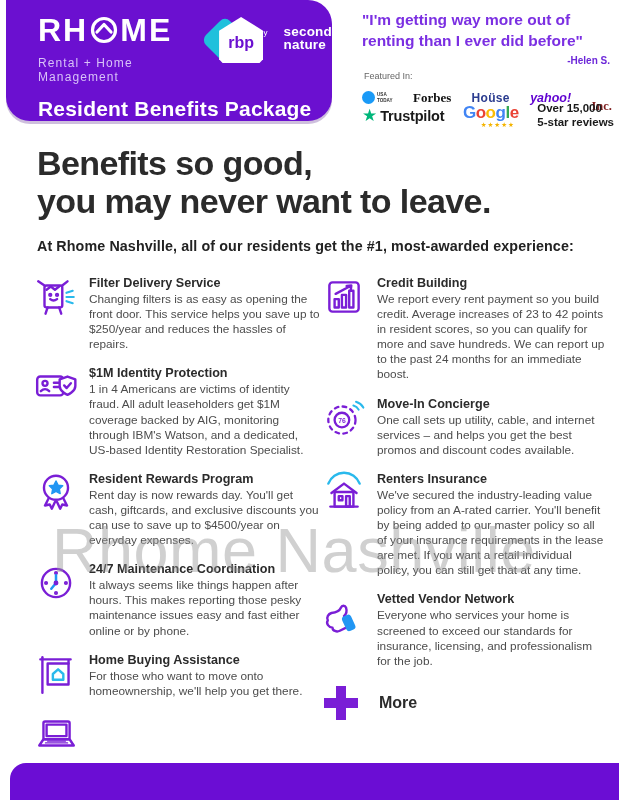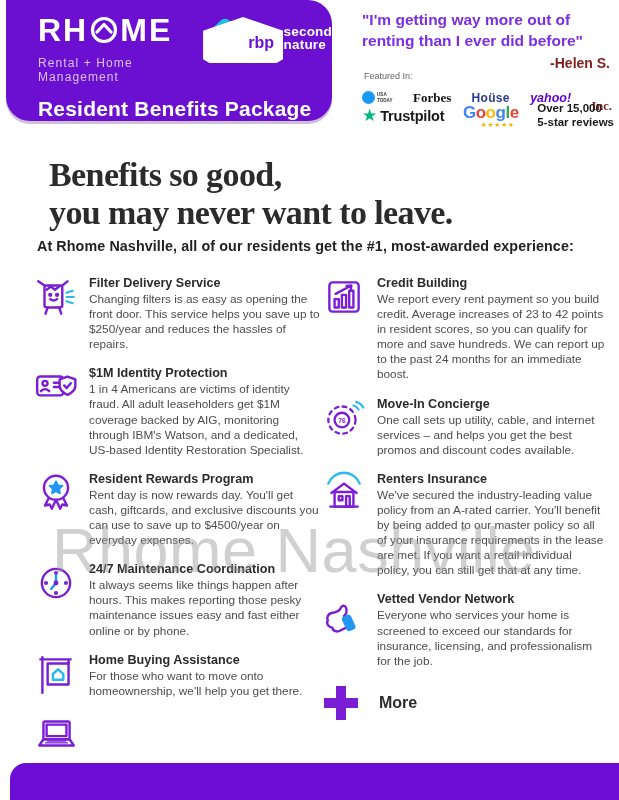--- a/index.html
+++ b/index.html
@@ -20,34 +20,34 @@
   }
   .header-row{display:flex;align-items:flex-start;padding:14px 0 0 32px;}
   .logo-wrap{display:flex;flex-direction:column;}
   .rhome-logo{display:flex;align-items:center;color:#fff;font-weight:700;
     font-size:32px;letter-spacing:2px;line-height:1;}
   .rhome-logo svg{margin:0 1px;}
   .tagline{color:#D8C2F8;font-size:12px;letter-spacing:1.1px;margin-top:10px;}
   .rbp-badge{position:relative;width:52px;height:52px;margin-left:16px;flex:0 0 auto;}
   .rbp-diamond{position:absolute;left:9px;top:9px;width:34px;height:34px;
     background:#1FC0DC;border-radius:7px;transform:rotate(45deg);}
-  .rbp-house{position:absolute;left:4px;top:3px;width:44px;height:46px;background:#fff;
+  .rbp-house{position:absolute;left:20px;top:3px;width:44px;height:46px;background:#fff;
     clip-path:polygon(50% 0%,100% 30%,100% 92%,92% 100%,8% 100%,0% 92%,0% 30%);
-    display:flex;align-items:center;justify-content:center;padding-left:36px;}
+    display:flex;align-items:center;justify-content:center;}
   .rbp-house span{color:#6B10D0;font-weight:800;font-size:16px;margin-top:6px;}
   .sn-wrap{display:flex;margin-left:8px;margin-top:12px;color:#fff;}
   .sn-by{font-size:8px;margin:2px 16px 0 0;}
   .sn-name{font-weight:800;font-size:13.5px;line-height:.95;letter-spacing:.2px;}
   .package-title{color:#fff;font-weight:800;font-size:21px;letter-spacing:.2px;
     padding:13px 18px 0 32px;}
 
   
   .quote-wrap{position:absolute;left:362px;top:10px;width:248px;}
   .quote{color:#7B2FE2;font-weight:700;font-size:15.5px;line-height:1.35;}
-  .quote-attrib{color:#7f1d1d;font-weight:700;font-size:14px;text-align:right;margin-top:3px;}
+  .quote-attrib{color:#6d28d9;font-weight:700;font-size:10px;text-align:right;margin-top:3px;}
   .featured-label{position:absolute;left:364px;top:71px;font-size:9px;color:#666;}
   .featured-row{position:absolute;left:362px;top:81px;width:250px;display:flex;
     align-items:center;justify-content:space-between;}
   .usatoday{display:flex;align-items:center;gap:2px;}
   .usatoday .dot{width:13px;height:13px;border-radius:50%;background:#1A9AF7;}
   .usatoday .lines{display:flex;flex-direction:column;font-size:4.6px;font-weight:800;
     color:#333;line-height:1.1;}
   .logo-forbes{font-family:"Liberation Serif",serif;font-weight:700;font-size:13px;color:#111;}
   .logo-house{font-weight:800;font-size:12px;color:#2B3C8F;letter-spacing:.3px;}
   .logo-yahoo{font-weight:800;font-style:italic;font-size:12.5px;color:#5F01D1;}
@@ -156,21 +156,21 @@
         <span style="color:#4285F4">G</span><span style="color:#EA4335">o</span><span style="color:#FBBC05">o</span><span style="color:#4285F4">g</span><span style="color:#34A853">l</span><span style="color:#EA4335">e</span>
       </span>
       <span class="google-stars">★★★★★</span>
     </span>
     <span class="review-count">
       <span>Over 15,000</span><br>
       <span>5-star reviews</span>
     </span>
   </div>
 
-  <h1 class="hero-title" style="margin:12px;font-family:Liberation Serif, serif;">
+  <h1 class="hero-title" style="margin:0;">
     <span>Benefits so good,</span><br>
     <span>you may never want to leave.</span>
   </h1>
   <p class="hero-sub" style="margin:0;">At Rhome Nashville, all of our residents get the #1, most-awarded experience:</p>
 
   <div class="cols">
 
     <div class="col-left">
 
       <div class="benefit">

